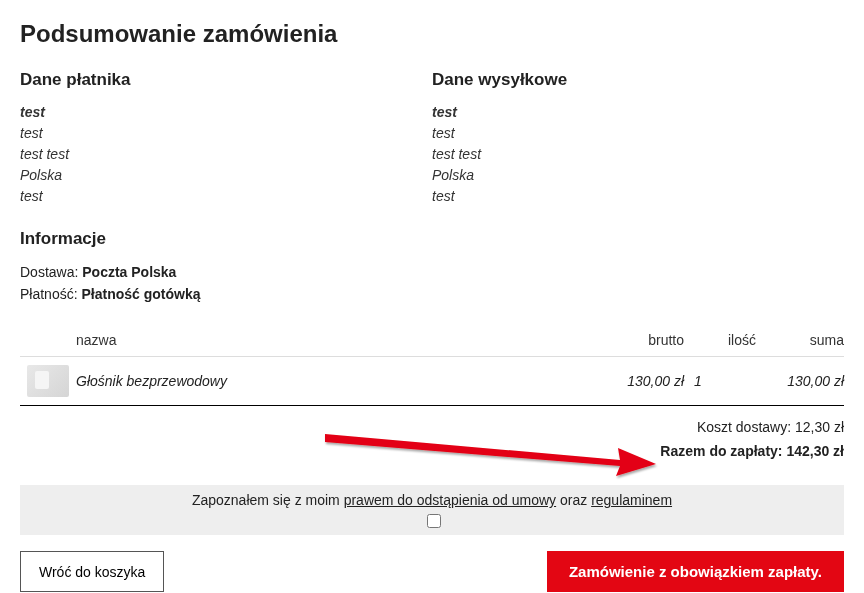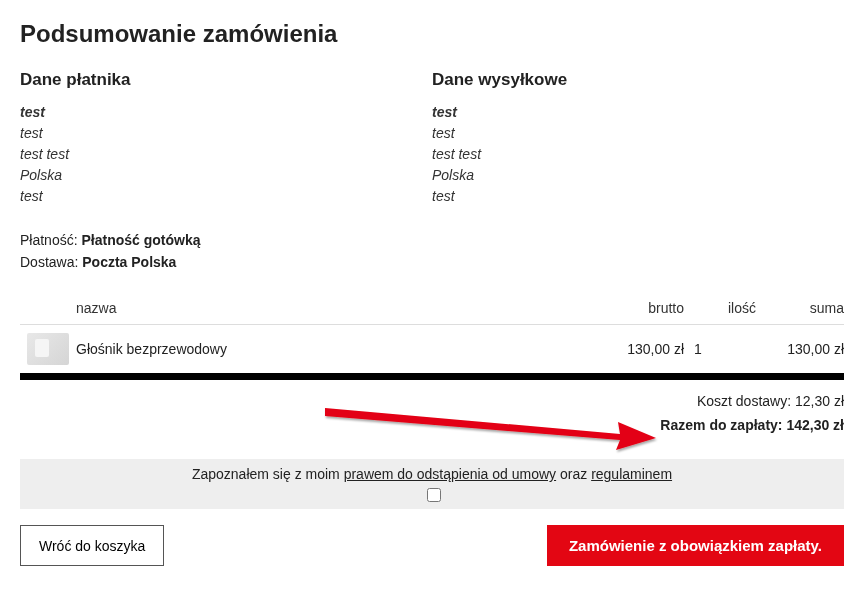--- a/index.html
+++ b/index.html
@@ -59,21 +59,22 @@
   .th-img { width: 56px; }
   .th-name { flex: 1; }
   .th-brutto { width: 90px; text-align: right; }
   .th-qty { width: 60px; text-align: right; padding-right:10px;padding-left:44px;}
   .th-sum { width: 100px; text-align: right; }
   .trow {
     display: flex;
     align-items: center;
     padding: 8px 0;
     font-size: 14px;
-    border-bottom: 7px solid #000000;
+    border-bottom: 1px solid #000000;
+    font-style: italic;
   }
   .td-img {
     width: 56px;
     display: flex;
     align-items: center;
     justify-content: center;
   }
   .prod-thumb {
     width: 42px;
     height: 32px;
@@ -171,25 +172,26 @@
     <h2>Dane wysyłkowe</h2>
     <div class="addr-line bold">test</div>
     <div class="addr-line">test</div>
     <div class="addr-line">test test</div>
     <div class="addr-line">Polska</div>
     <div class="addr-line">test</div>
   </div>
 </div>
 
 <div class="info-section">
+  <h2>Informacje</h2>
+  <div class="info-row">
+    <span class="label">Dostawa: </span><span class="val">Poczta Polska</span>
+  </div>
   <div class="info-row">
     <span class="label">Płatność: </span><span class="val">Płatność gotówką</span>
-  </div>
-  <div class="info-row">
-    <span class="label">Dostawa: </span><span class="val">Poczta Polska</span>
   </div>
 </div>
 
 <div class="table">
   <div class="thead">
     <div class="th-img"></div>
     <div class="th-name">nazwa</div>
     <div class="th-brutto">brutto</div>
     <div class="th-qty">ilość</div>
     <div class="th-sum">suma</div>

